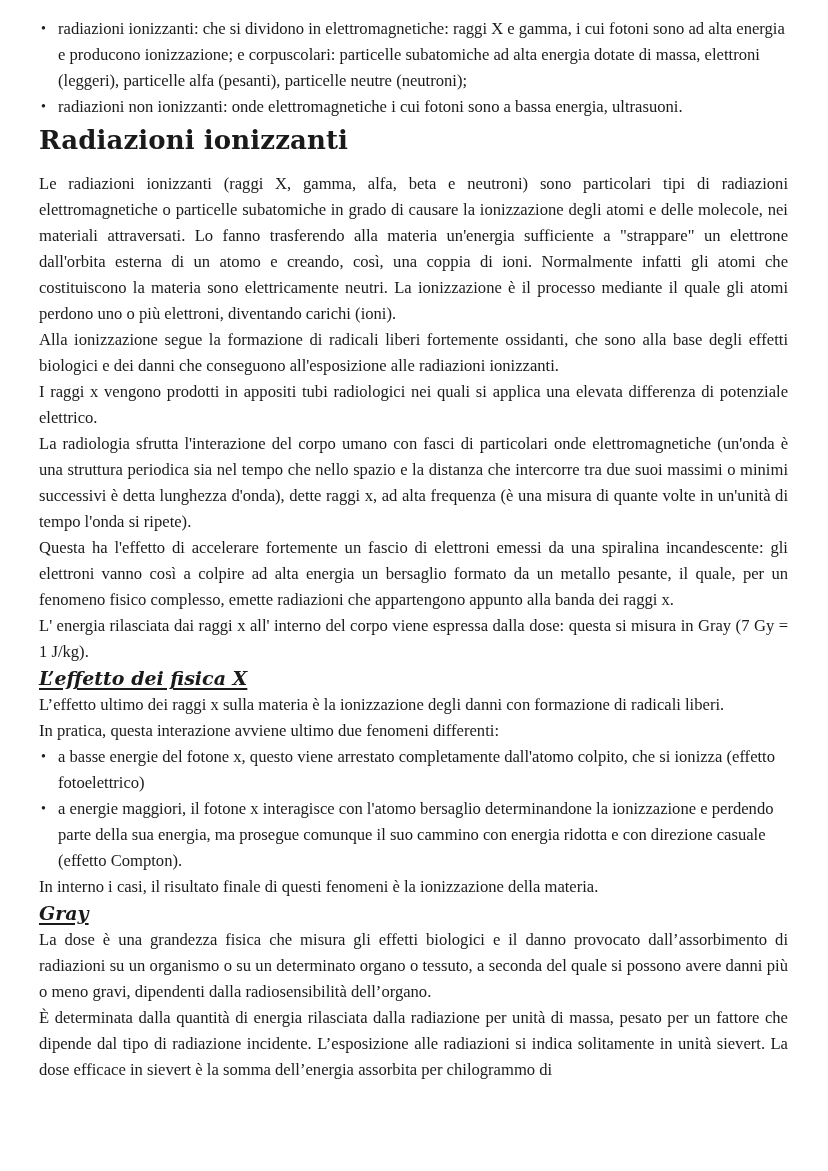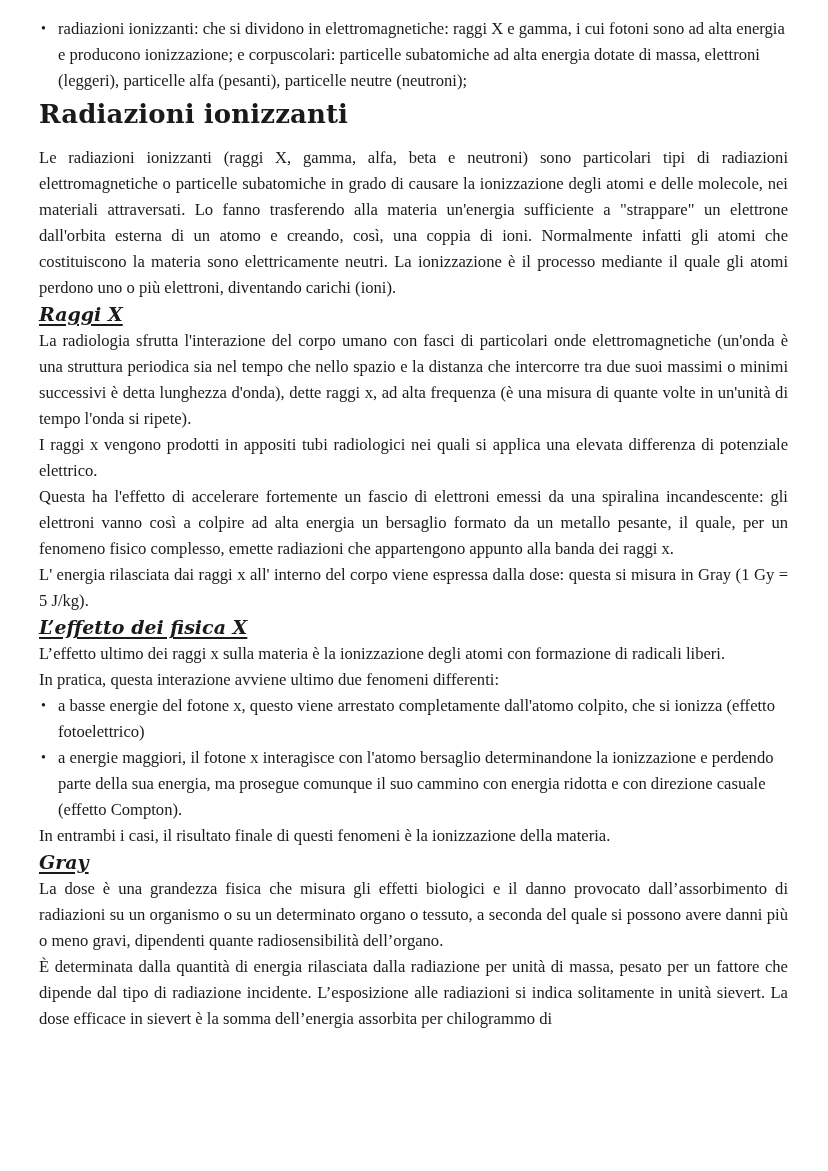--- a/index.html
+++ b/index.html
@@ -45,44 +45,45 @@
 
 <div class="page">
 
   <ul class="bullets">
     <li class="justify">
       <span class="bullet">•</span>
       <span>radiazioni ionizzanti: che si dividono in elettromagnetiche: raggi X e gamma, i cui fotoni sono ad alta energia e producono ionizzazione; e corpuscolari: particelle subatomiche ad alta energia dotate di massa, elettroni (leggeri), particelle alfa (pesanti), particelle neutre (neutroni);</span>
     </li>
     <li>
       <span class="bullet">•</span>
+      <span>radiazioni non ionizzanti: onde elettromagnetiche i cui fotoni sono a bassa energia, ultrasuoni.</span>
     </li>
   </ul>
 
   <h1 class="h1">Radiazioni ionizzanti</h1>
   <p class="justify">Le radiazioni ionizzanti (raggi X, gamma, alfa, beta e neutroni) sono particolari tipi di radiazioni elettromagnetiche o particelle subatomiche  in grado di causare la ionizzazione degli atomi e delle molecole, nei materiali attraversati. Lo fanno trasferendo alla materia un'energia sufficiente a "strappare" un elettrone dall'orbita esterna di un atomo e creando, così, una coppia di ioni. Normalmente infatti gli atomi che costituiscono la materia sono elettricamente neutri. La ionizzazione è il processo mediante il quale gli atomi perdono uno o più elettroni, diventando carichi (ioni).</p>
+  <p class="justify">Alla ionizzazione segue la formazione di radicali liberi fortemente ossidanti, che sono alla base degli effetti biologici e dei danni che conseguono all'esposizione alle radiazioni ionizzanti.</p>
 
-  <h2 class="h2">Raggi X</h2>
+  <p class="justify">I raggi x vengono prodotti in appositi tubi radiologici nei quali si applica una elevata differenza di potenziale elettrico.</p>
   <p class="justify">La radiologia sfrutta l'interazione del corpo umano con fasci di particolari onde elettromagnetiche (un'onda è una struttura periodica sia nel tempo che nello spazio e la distanza che intercorre tra due suoi massimi o minimi successivi è detta lunghezza d'onda), dette raggi x,  ad alta frequenza (è una misura di quante volte in un'unità di tempo l'onda si ripete).</p>
-  <p class="justify">I raggi x vengono prodotti in appositi tubi radiologici nei quali si applica una elevata differenza di potenziale elettrico.</p>
   <p class="justify">Questa ha l'effetto di accelerare fortemente un fascio di elettroni emessi da una spiralina incandescente: gli elettroni vanno così a colpire ad alta energia un bersaglio formato da un metallo pesante, il quale, per un fenomeno fisico complesso, emette radiazioni che appartengono appunto alla banda dei raggi x.</p>
-  <p class="justify">L' energia rilasciata dai raggi x all' interno del corpo viene espressa dalla dose: questa si misura in Gray (1 Gy = 5 J/kg).</p>
+  <p class="justify">L' energia rilasciata dai raggi x all' interno del corpo viene espressa dalla dose: questa si misura in Gray (7 Gy = 1 J/kg).</p>
 
   <h2 class="h2">L’effetto dei fisica X</h2>
-  <p>L’effetto ultimo dei raggi x sulla materia è la ionizzazione degli atomi con formazione di radicali liberi.</p>
+  <p>L’effetto ultimo dei raggi x sulla materia è la ionizzazione degli danni con formazione di radicali liberi.</p>
   <p>In pratica, questa interazione avviene ultimo due fenomeni differenti:</p>
   <ul class="bullets">
     <li class="justify">
       <span class="bullet">•</span>
       <span>a basse energie del fotone x, questo viene arrestato completamente dall'atomo colpito, che si ionizza (effetto fotoelettrico)</span>
     </li>
     <li class="justify">
       <span class="bullet">•</span>
       <span>a energie maggiori, il fotone x interagisce con l'atomo bersaglio determinandone la ionizzazione e perdendo parte della sua energia, ma prosegue comunque il suo cammino con energia ridotta e con direzione casuale (effetto Compton).</span>
     </li>
   </ul>
-  <p>In entrambi i casi, il risultato finale di questi fenomeni è la ionizzazione della materia.</p>
+  <p>In interno i casi, il risultato finale di questi fenomeni è la ionizzazione della materia.</p>
 
   <h2 class="h2">Gray</h2>
-  <p class="justify">La dose è una grandezza fisica che misura gli effetti biologici e il danno provocato dall’assorbimento di radiazioni su un organismo o su un determinato organo o tessuto, a seconda del quale si possono avere danni più o meno gravi, dipendenti quante radiosensibilità dell’organo.</p>
+  <p class="justify">La dose è una grandezza fisica che misura gli effetti biologici e il danno provocato dall’assorbimento di radiazioni su un organismo o su un determinato organo o tessuto, a seconda del quale si possono avere danni più o meno gravi, dipendenti dalla radiosensibilità dell’organo.</p>
   <p class="justify">È determinata dalla quantità di energia rilasciata dalla radiazione per unità di massa, pesato per un fattore che dipende dal tipo di radiazione incidente. L’esposizione alle radiazioni si indica solitamente in unità sievert. La dose efficace in sievert è la somma dell’energia assorbita per chilogrammo di</p>
 
 </div>
 
 </body></html>

